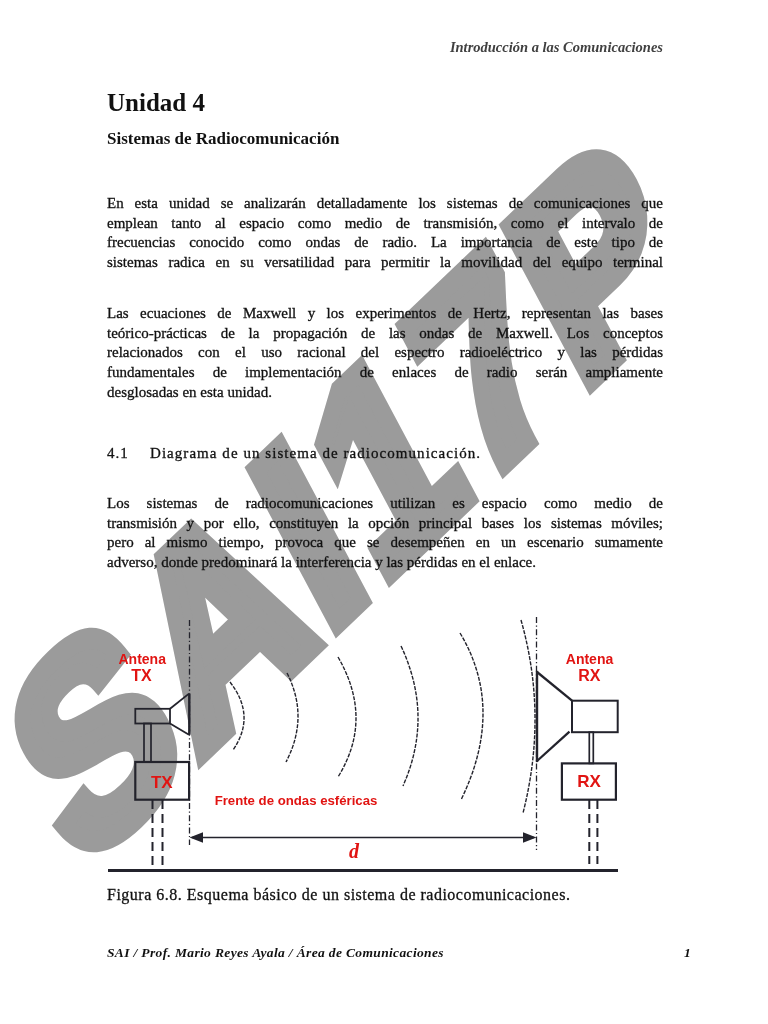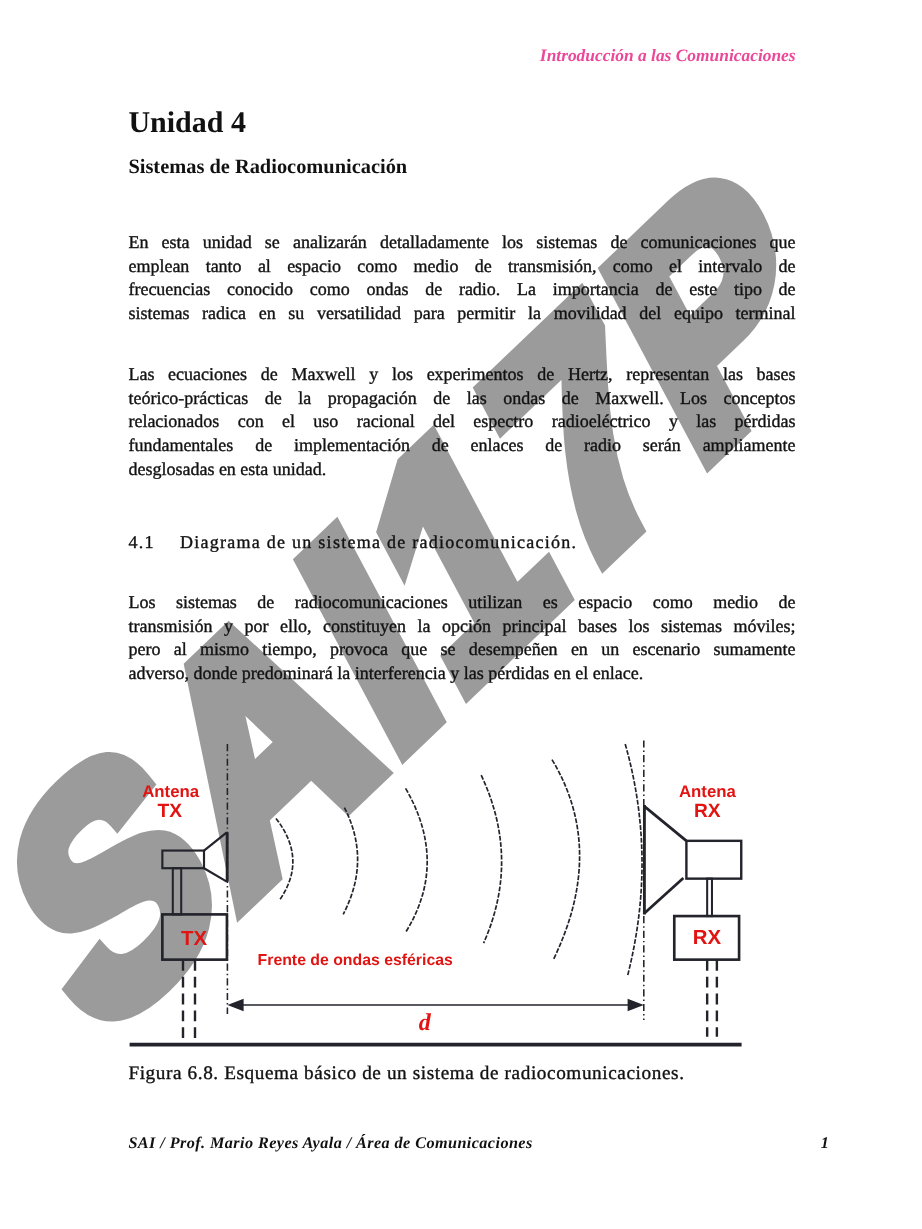--- a/index.html
+++ b/index.html
@@ -5,21 +5,21 @@
   html,body{margin:0;padding:0;}
   body{width:768px;height:1024px;background:#ffffff;overflow:hidden;
        font-family:"Liberation Serif", serif;}
   .page{position:relative;width:768px;height:1024px;overflow:hidden;}
   .wm{position:absolute;left:0;top:0;z-index:0;
       font-family:"Liberation Sans", sans-serif;font-weight:bold;
       color:#9b9b9b;font-size:205px;letter-spacing:9px;-webkit-text-stroke:16px #9b9b9b;white-space:nowrap;
       transform:scale(1,1.34) rotate(-35.5deg);transform-origin:0 0;line-height:1;}
   .content{position:absolute;left:0;top:0;z-index:1;width:768px;height:1024px;}
   .hdr{position:absolute;top:39px;left:0;width:663px;text-align:right;
-       font-weight:bold;font-style:italic;font-size:14.5px;color:#ec4899;}
+       font-weight:bold;font-style:italic;font-size:14.5px;color:#404040;}
   .h1{position:absolute;left:107px;top:89px;font-weight:bold;font-size:25px;color:#111;}
   .h2{position:absolute;left:107px;top:129px;font-weight:bold;font-size:17px;color:#111;}
   .body{position:absolute;left:107px;width:556px;font-size:15px;color:#121212;-webkit-text-stroke:0.3px #121212;}
   .jl{text-align:justify;text-align-last:justify;height:19.7px;line-height:19.7px;white-space:nowrap;}
   .ll{text-align:left;height:19.7px;line-height:19.7px;}
   .sec{position:absolute;left:107px;top:445px;font-size:15px;color:#121212;letter-spacing:1.05px;-webkit-text-stroke:0.3px #121212;}
   .sec .num{display:inline-block;width:43px;}
   .cap{position:absolute;left:107px;top:886px;font-size:16px;color:#121212;letter-spacing:0.5px;-webkit-text-stroke:0.3px #121212;}
   .ftr{position:absolute;left:107px;top:945px;width:584px;
        font-weight:bold;font-style:italic;font-size:13.5px;color:#111;letter-spacing:0.35px;}

